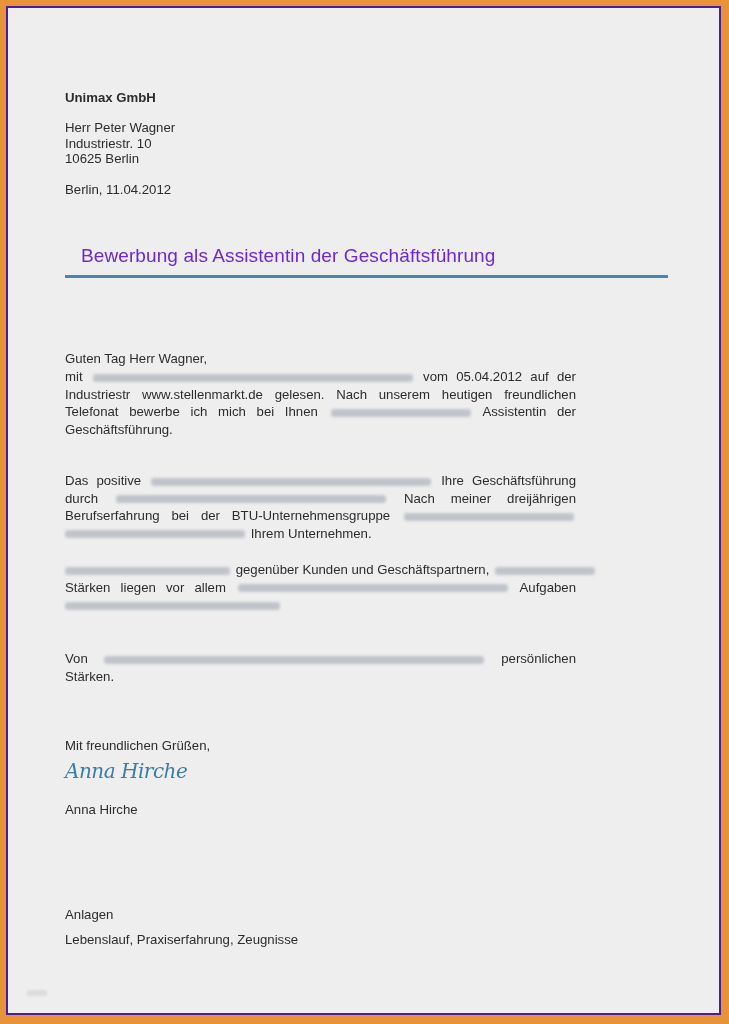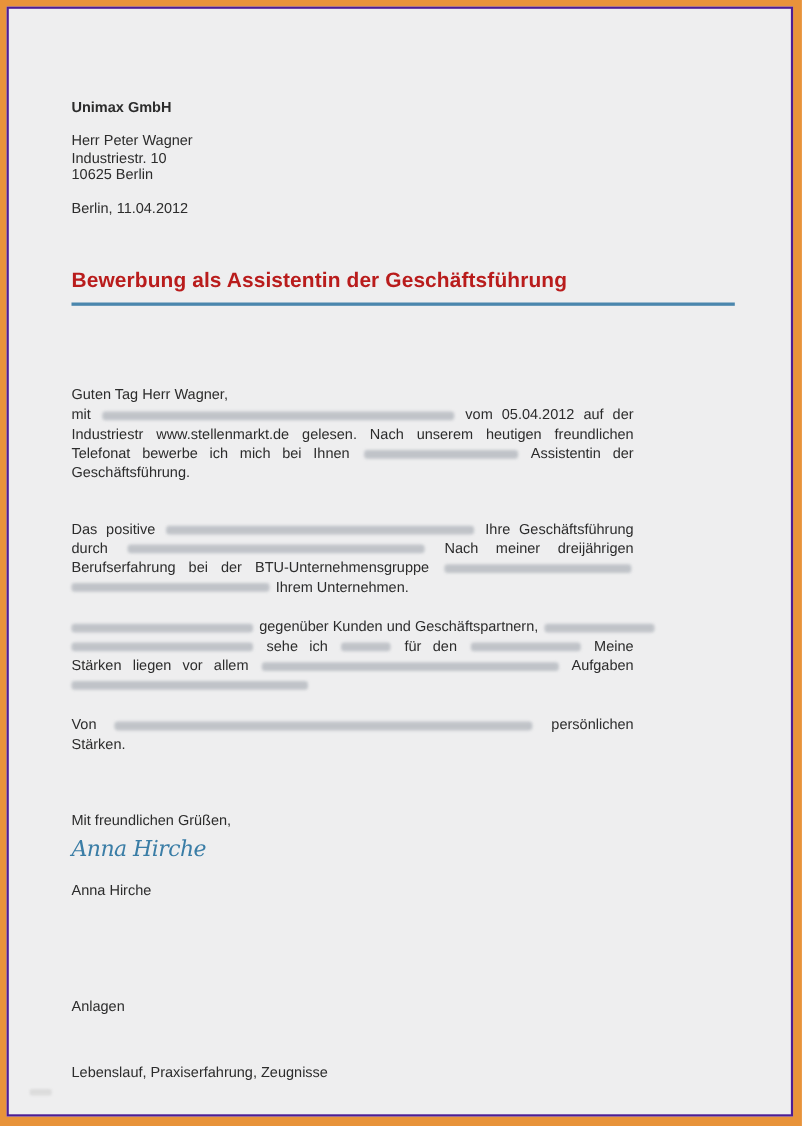--- a/index.html
+++ b/index.html
@@ -15,22 +15,22 @@
     border: 2px solid #4c1d95;
     box-sizing: border-box;
   }
   .content {
     position: absolute; left: 57px; top: 0; width: 605px;
     font-size: 13.2px; line-height: 17.6px;
   }
   .abs { position: absolute; left: 0; white-space: nowrap; }
   .bold { font-weight: bold; }
   .title {
-    position: absolute; left: 0; top: 239px;
-    font-size: 19px; font-weight: bold; color: #b91c1c;
+    position: absolute; left: 16px; top: 239px;
+    font-size: 19px; font-weight: normal; color: #6d28d9;
     white-space: nowrap; letter-spacing: 0.1px;
   }
   .rule {
     position: absolute; left: 0; top: 267px; width: 603px; height: 3px;
     background: #4a86ad;
   }
   .para { position: absolute; left: 0; width: 511px; text-align: justify; }
   .line { display: block; height: 17.6px; white-space: nowrap; text-align-last: justify; text-align: justify; }
   .line.last { text-align-last: left; }
   .blur {
@@ -102,28 +102,20 @@
       </span>
     </div>
 
     <div class="para" style="top:553px;">
       <span class="line">
         <span class="blur" style="width:165px; margin-left:0;"></span>
         <span>gegenüber Kunden und Geschäftspartnern,</span>
         <span class="blur" style="width:100px;"></span>
       </span>
       <span class="line">
-        <span class="blur" style="width:165px; margin-left:0;"></span>
-        <span>sehe ich</span>
-        <span class="blur" style="width:45px;"></span>
-        <span>für den</span>
-        <span class="blur" style="width:100px;"></span>
-        <span>Meine</span>
-      </span>
-      <span class="line">
         <span>Stärken liegen vor allem</span>
         <span class="blur" style="width:270px;"></span>
         <span>Aufgaben</span>
       </span>
       <span class="line last">
         <span class="blur" style="width:215px; margin-left:0;"></span>
       </span>
     </div>
 
     <div class="para" style="top:642px;">
@@ -133,16 +125,16 @@
         <span>persönlichen</span>
       </span>
       <span class="line last">Stärken.</span>
     </div>
 
     <div class="abs" style="top:729px;">Mit freundlichen Grüßen,</div>
     <div class="signature">Anna Hirche</div>
     <div class="abs" style="top:793px;">Anna Hirche</div>
 
     <div class="abs" style="top:898px;">Anlagen</div>
-    <div class="abs" style="top:923px;margin-top:35px;">Lebenslauf, Praxiserfahrung, Zeugnisse</div>
+    <div class="abs" style="top:923px;">Lebenslauf, Praxiserfahrung, Zeugnisse</div>
   </div>
   <div class="footer-mark"></div>
 </div>
 
 </body></html>

